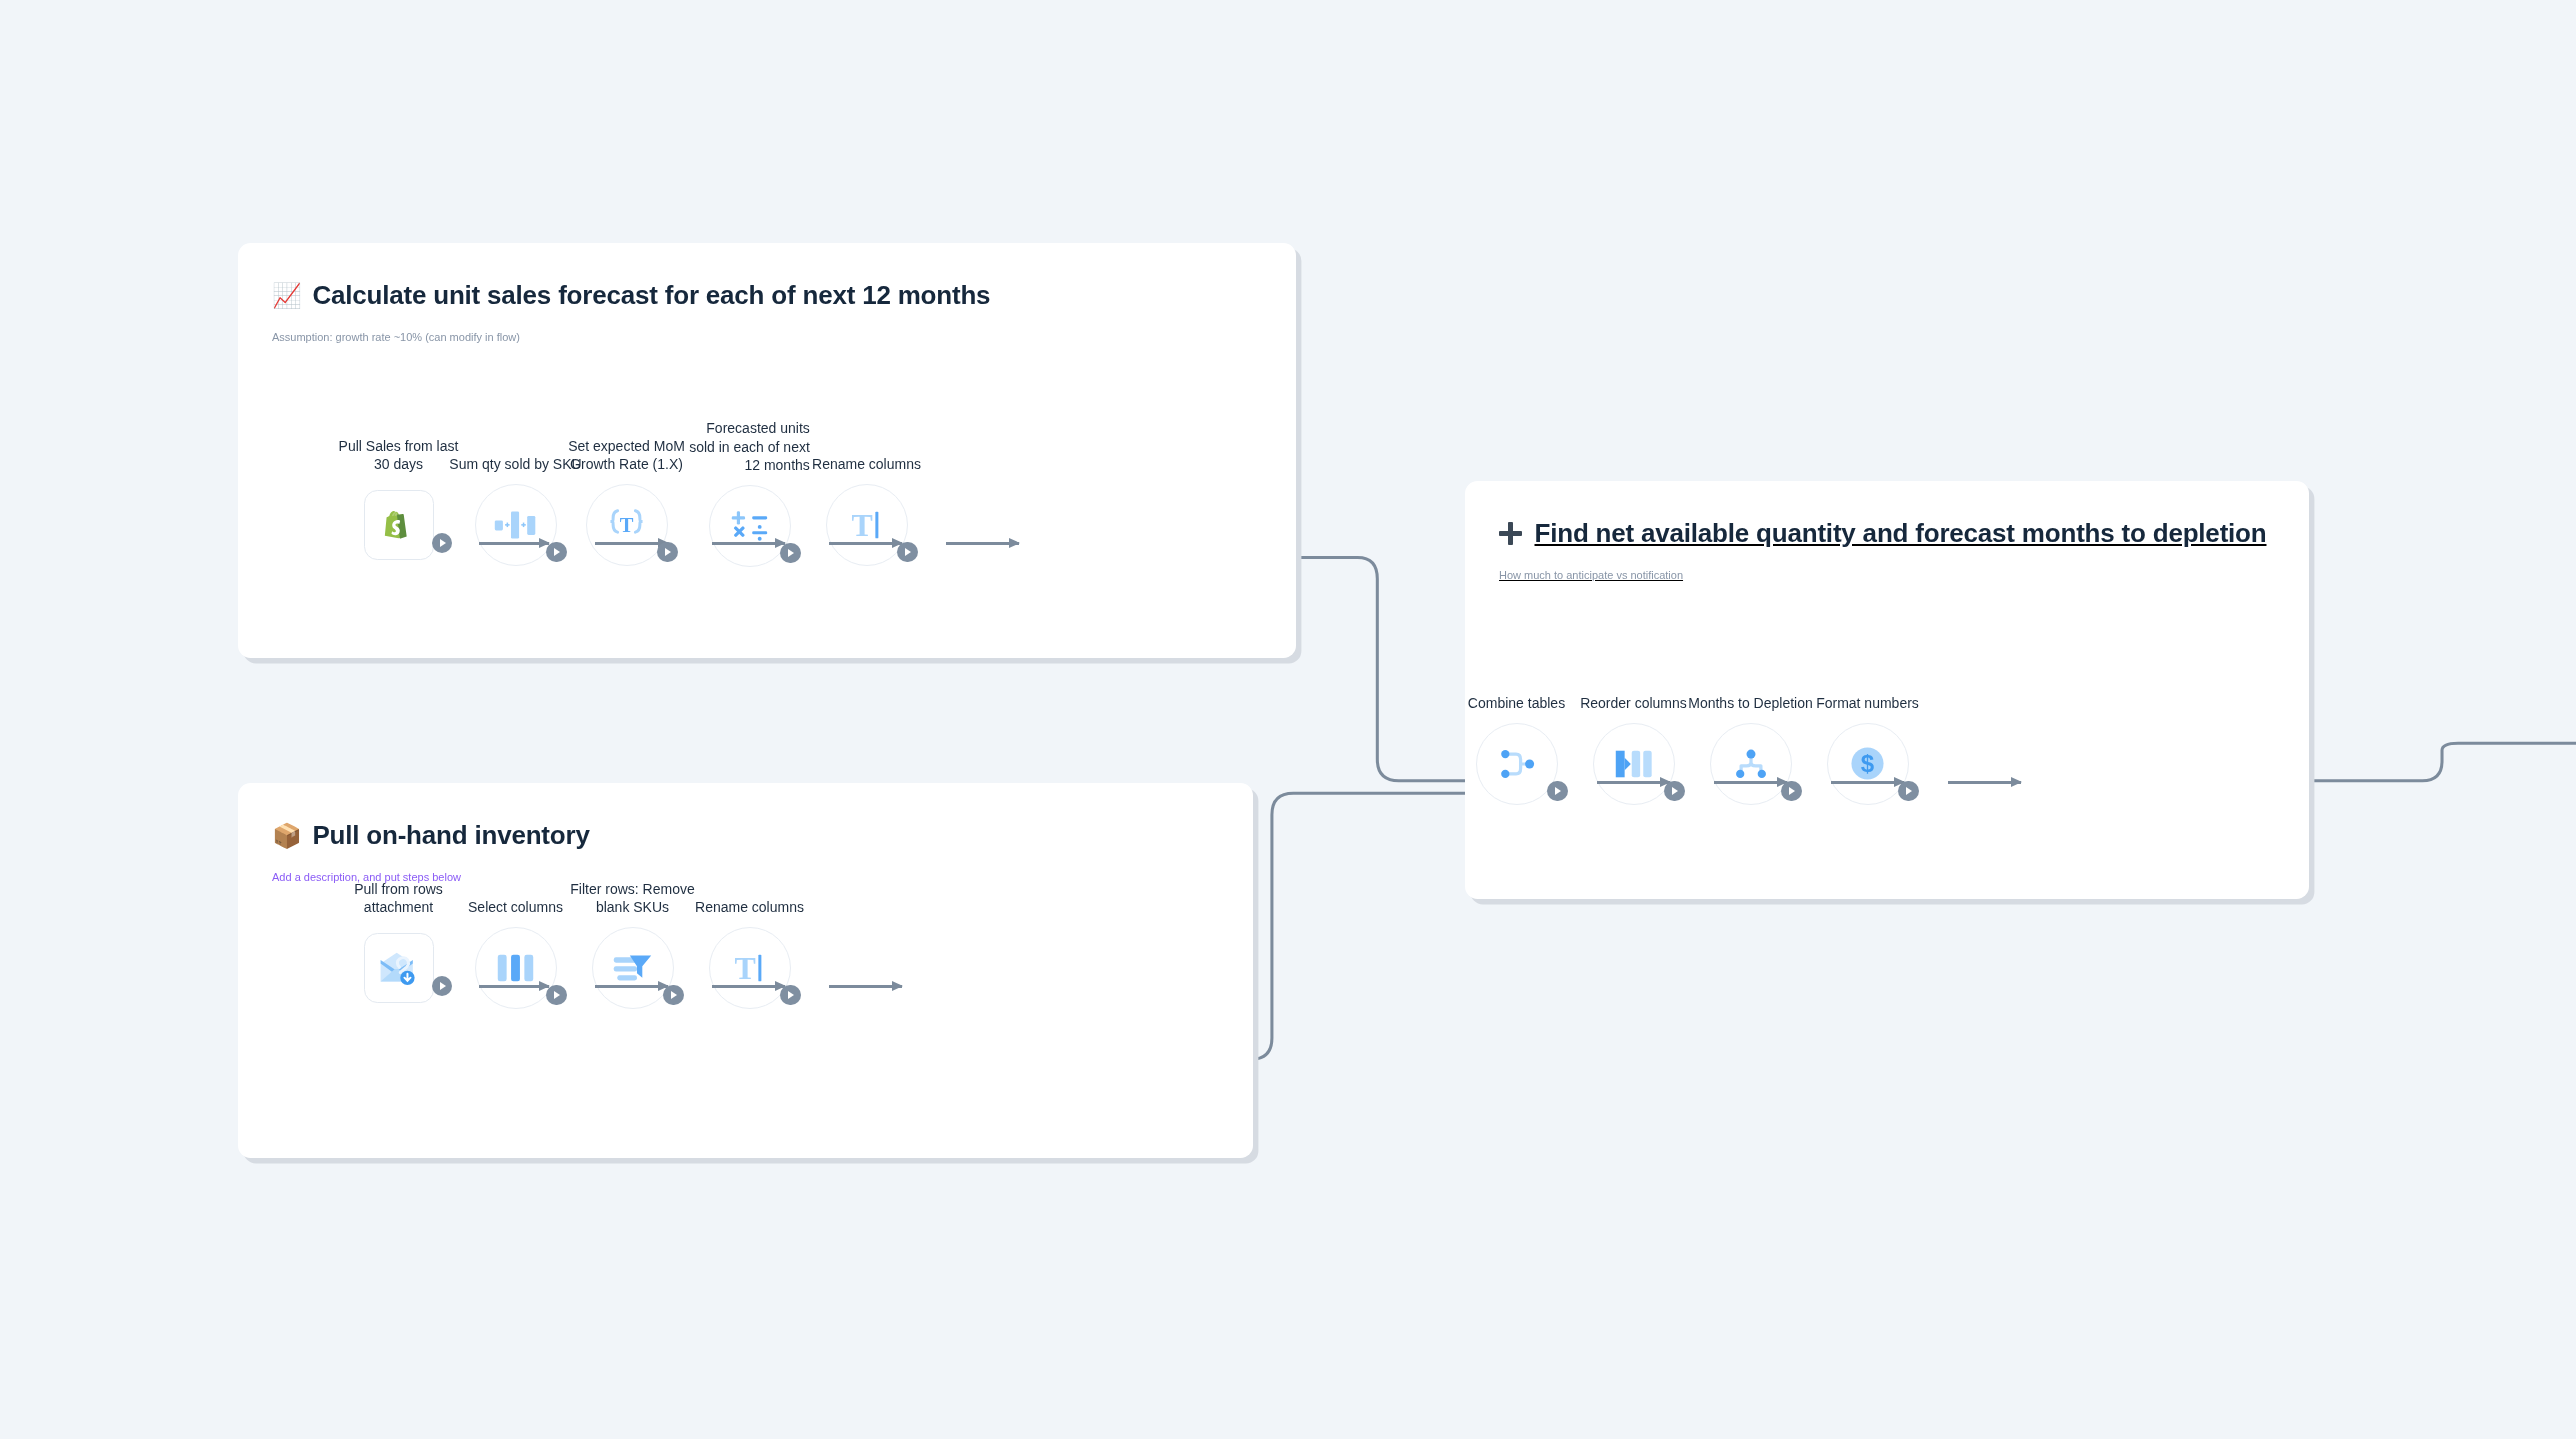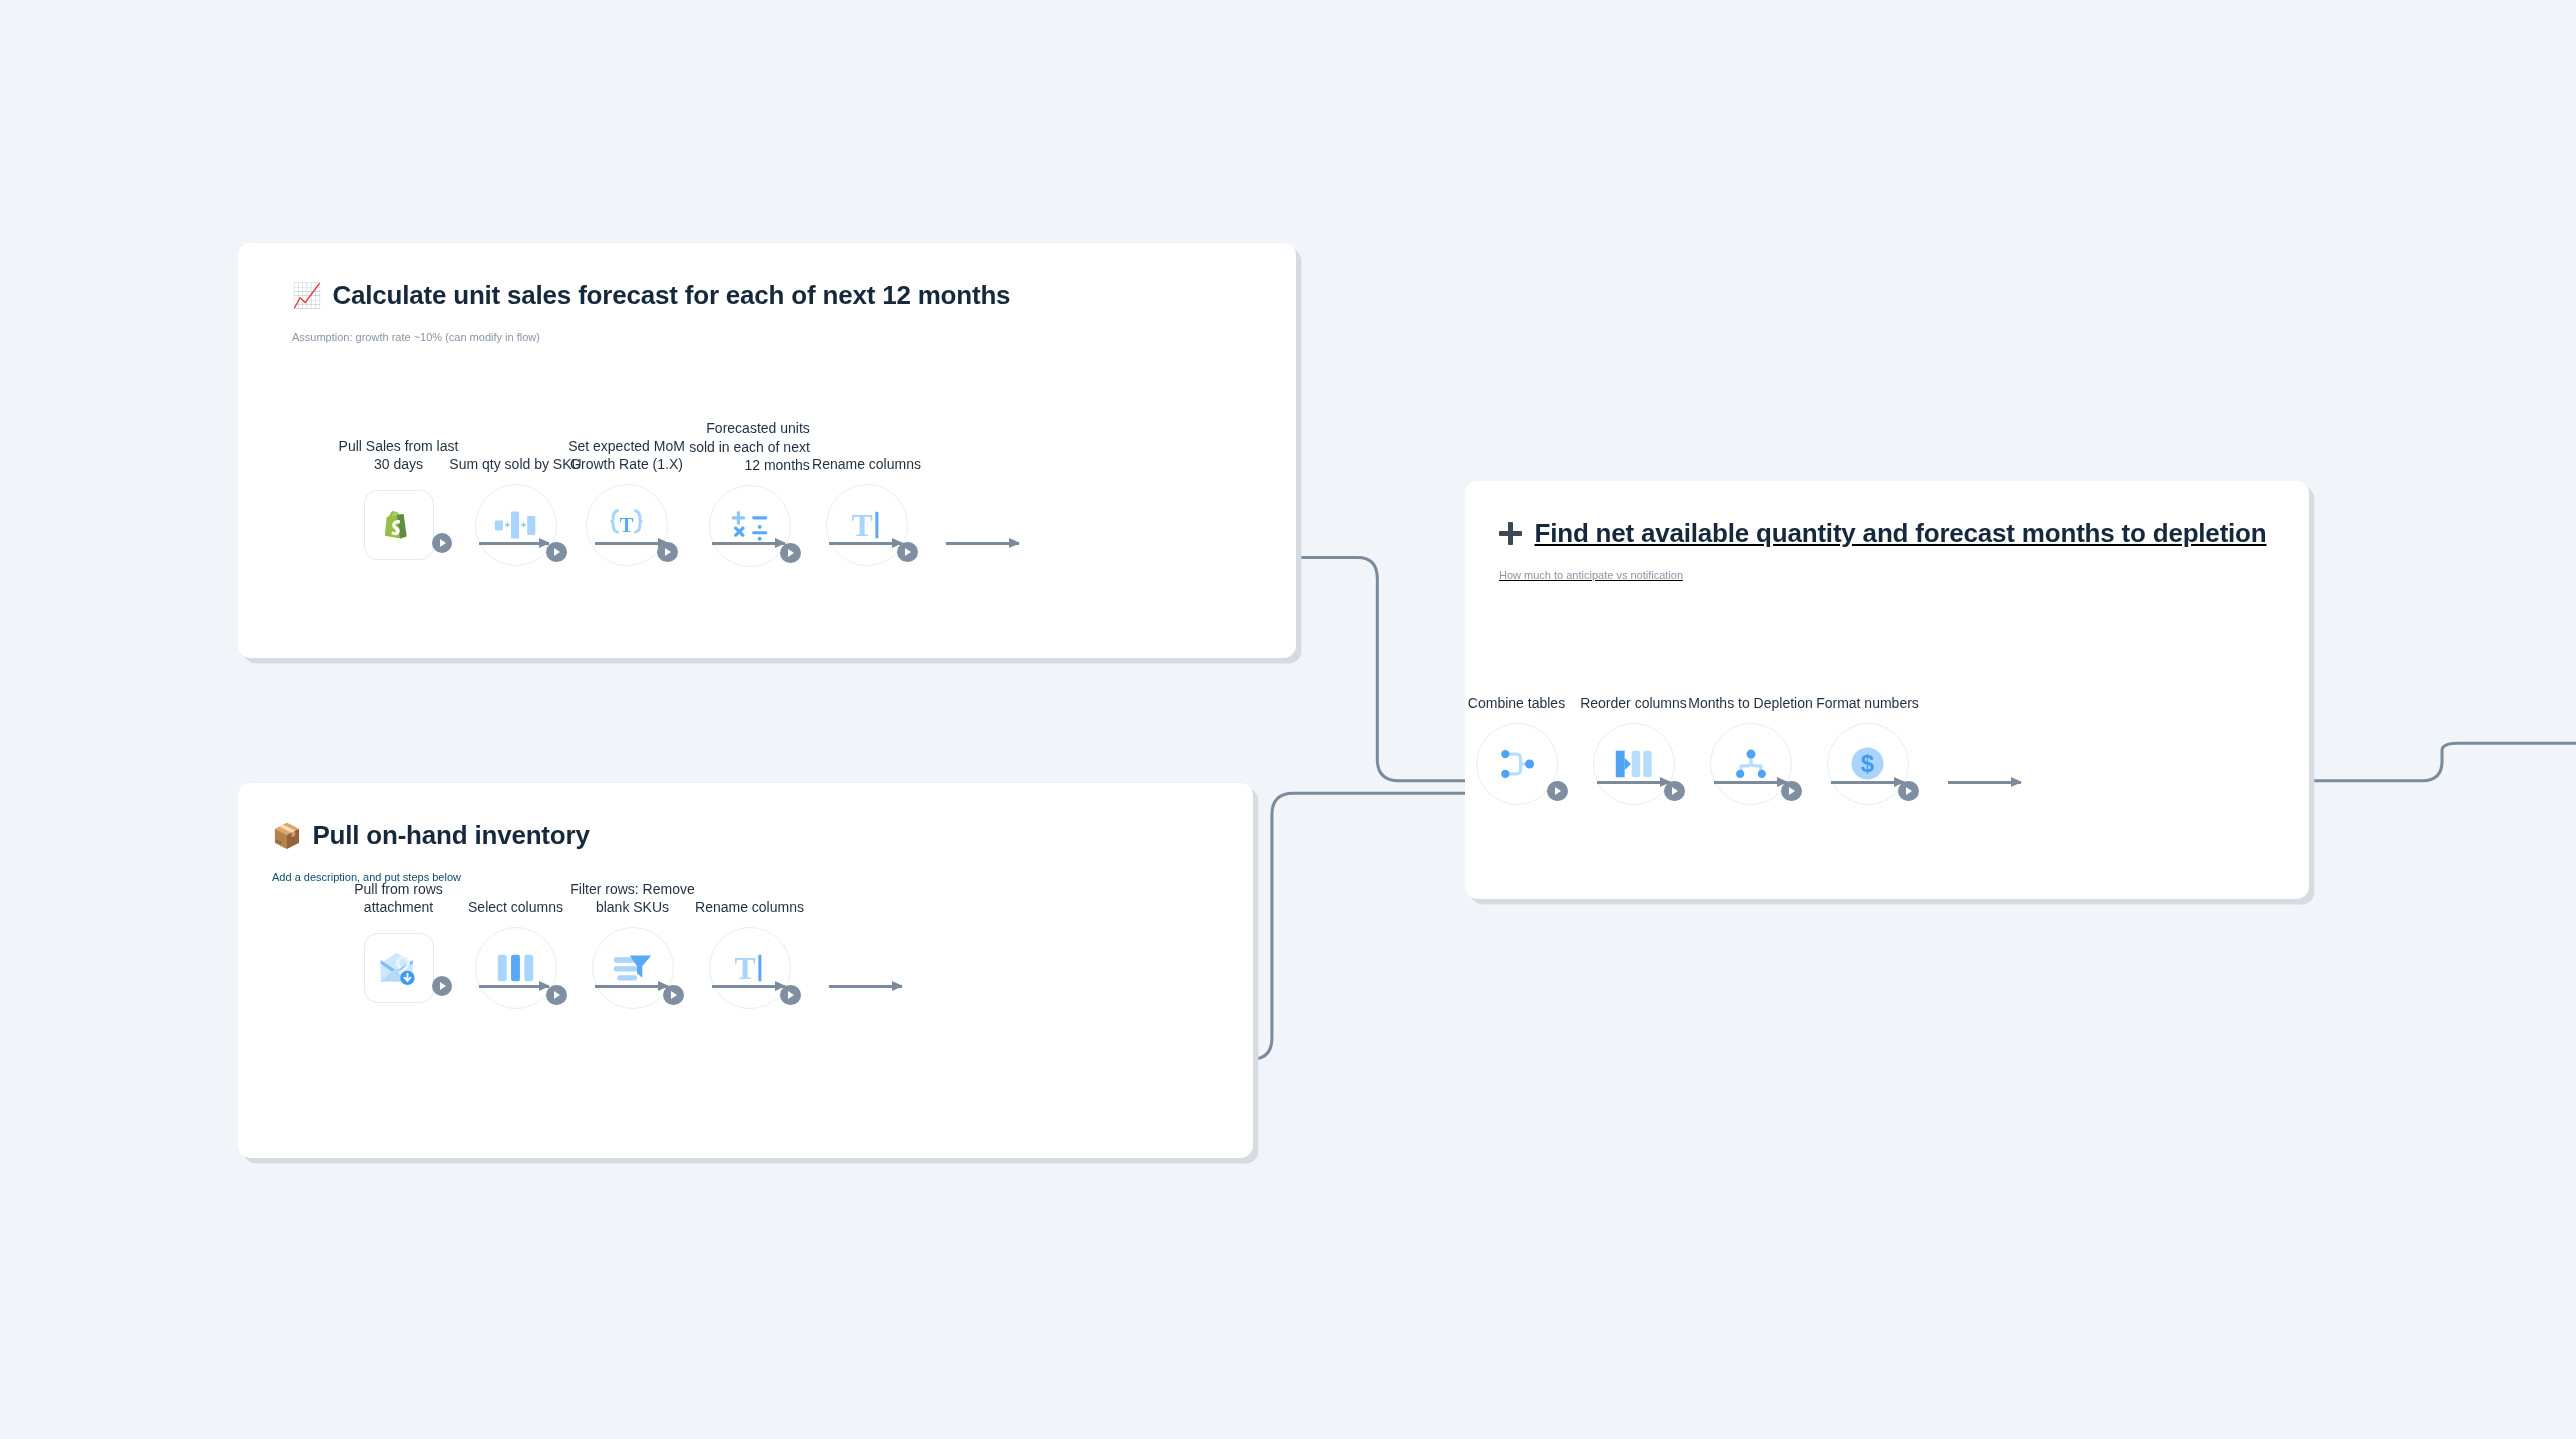--- a/index.html
+++ b/index.html
@@ -15,36 +15,36 @@
   #wires { position: absolute; left: 0; top: 0; width: 2576px; height: 1440px; z-index: 1; }
 
   
   .card {
     position: absolute;
     background: #ffffff;
     border-radius: 12.5px;
     box-shadow: 5.4px 5.4px 0 0 #d6dbe2;
     z-index: 2;
   }
-  #card-forecast { left: 238px; top: 243px; width: 1058px; height: 415px; padding-left: 20px; }
+  #card-forecast { left: 238px; top: 243px; width: 1058px; height: 415px; }
   #card-inventory { left: 238px; top: 783px; width: 1015px; height: 375px; }
   #card-netavail { left: 1465px; top: 481px; width: 844px; height: 418px; text-decoration: underline; }
 
   .card-head { padding: 34px 34px 0 34px; }
   .card-title {
     font-size: 26px; font-weight: bold; color: #16283c;
     line-height: 1.42; letter-spacing: -0.2px;
     display: block;
   }
   .card-title .emoji { font-size: 24px; margin-right: 10.7px; }
   .title-inline { display: inline; }
   .card-sub {
     margin-top: 16px; font-size: 11px; color: #8895a7; line-height: 1.3;
   }
-  .card-sub.placeholder { color: #0c4a6e; }
+  .card-sub.placeholder { color: #8b5cf6; }
 
   
   .plus-glyph {
     display: inline-block; position: relative; width: 23px; height: 23px;
     vertical-align: -2.7px; margin-right: 12.5px;
   }
   .plus-glyph::before, .plus-glyph::after {
     content: ""; position: absolute; background: #3b4856; border-radius: 0.9px;
   }
   .plus-glyph::before { left: 0; top: 9px; width: 23px; height: 5.4px; }

